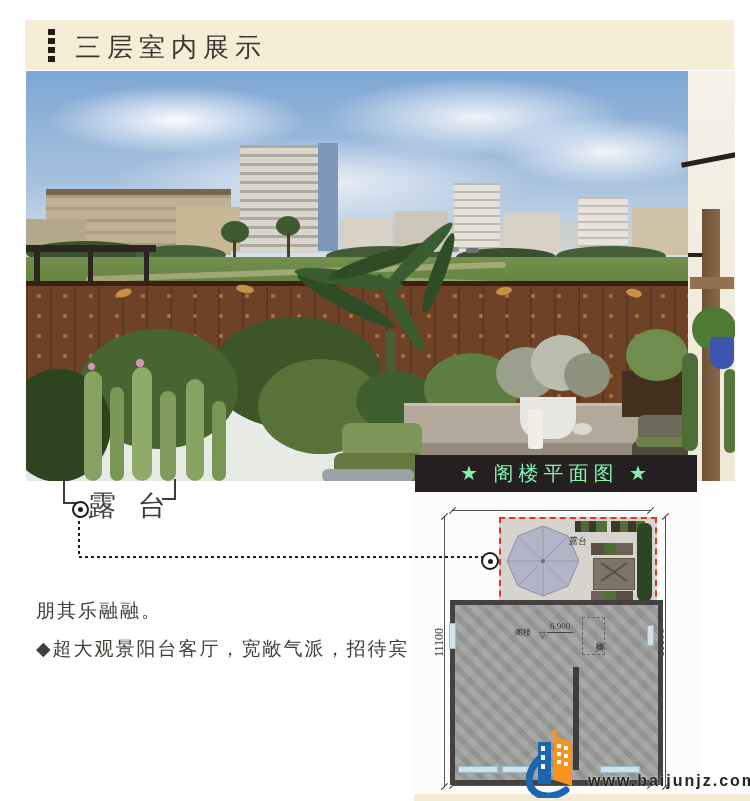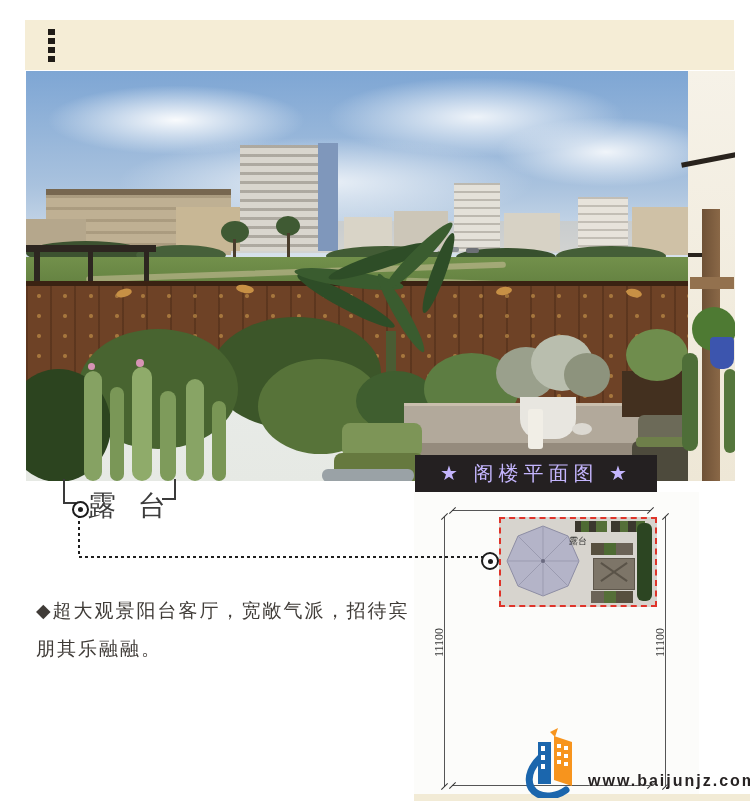--- a/index.html
+++ b/index.html
@@ -19,21 +19,21 @@
     background:repeating-linear-gradient(180deg,#1f1f1f 0 3px,transparent 3px 6px);}
   .doth{left:79px;top:556px;width:404px;height:2px;
     background:repeating-linear-gradient(90deg,#1f1f1f 0 3px,transparent 3px 6px);}
   .bullseye{border:2px solid #1c1c1c;border-radius:50%;background:#fff;}
   .bullseye i{position:absolute;left:50%;top:50%;width:5px;height:5px;margin:-2.5px 0 0 -2.5px;
     border-radius:50%;background:#1c1c1c;}
   
   .desc{left:36px;top:592px;width:430px;font-size:19px;letter-spacing:2px;
     color:#403c38;line-height:38px;}
   
-  .fp-titlebar{left:415px;top:455px;width:242px;height:37px;background:#242021;color:#c4b5fd;
+  .fp-titlebar{left:415px;top:455px;width:282px;height:37px;background:#242021;color:#86efac;
     font-size:20px;letter-spacing:5px;display:flex;align-items:center;justify-content:center;}
   .fp-panel{left:414px;top:492px;width:285px;height:309px;background:#fcfcfa;}
   .dim{font-family:"Liberation Serif","DejaVu Serif",serif;font-size:12px;color:#333;}
   .dline{background:#555;}
   .tick{width:9px;height:1px;background:#333;transform:rotate(-45deg);}
   .terrace-box{left:85px;top:25px;width:154px;height:86px;border:2px dashed #df342a;
     background:#d7d4ce;}
   .room{left:36px;top:108px;width:203px;height:175px;border:5px solid #454140;box-sizing:content-box;
     background:#a1a19f;
     background-image:repeating-linear-gradient(45deg,rgba(255,255,255,.07) 0 6px,rgba(0,0,0,.06) 6px 12px),
@@ -48,20 +48,21 @@
   .logo-brand{left:62px;top:2px;font-size:35px;font-weight:bold;letter-spacing:3px;color:#272323;
     text-shadow:0 0 2px rgba(255,255,255,.95),1px 1px 0 rgba(255,255,255,.8);}
   .logo-web{left:64px;top:46px;font-size:16px;font-weight:bold;letter-spacing:2px;color:#272323;
     text-shadow:0 0 2px rgba(255,255,255,.95);}
 </style>
 </head>
 <body>
 
 <div class="abs header-band">
   <span class="abs header-accent"></span>
+  <span class="abs header-title">三层室内展示</span>
 </div>
 
 <div class="abs photo">
   <i class="sh" style="left:0;top:0;width:709px;height:410px;background:linear-gradient(180deg,#7ea6d4 0%,#a9c2de 28%,#d9e3ec 46%,#eef1f1 58%,#e9ece9 70%,#e6e9e4 100%);"></i>
   <i class="sh" style="left:20px;top:14px;width:260px;height:70px;background:radial-gradient(ellipse at center,rgba(255,255,255,.95),rgba(255,255,255,0) 70%);"></i>
   <i class="sh" style="left:300px;top:6px;width:300px;height:80px;background:radial-gradient(ellipse at center,rgba(255,255,255,.85),rgba(255,255,255,0) 70%);"></i>
   <i class="sh" style="left:90px;top:66px;width:420px;height:90px;background:radial-gradient(ellipse at center,rgba(255,255,255,.75),rgba(255,255,255,0) 70%);"></i>
   <i class="sh" style="left:470px;top:46px;width:220px;height:70px;background:radial-gradient(ellipse at center,rgba(255,255,255,.85),rgba(255,255,255,0) 70%);"></i>
 
   <i class="sh" style="left:0;top:150px;width:709px;height:32px;background:#cfc9bb;opacity:.55;"></i>
@@ -157,22 +158,22 @@
   <i class="sh" style="left:684px;top:266px;width:24px;height:32px;background:#3c55ae;border-radius:4px 4px 10px 10px;"></i>
   <i class="sh" style="left:656px;top:282px;width:16px;height:98px;background:#4e6e38;border-radius:8px;"></i>
   <i class="sh" style="left:698px;top:298px;width:12px;height:84px;background:#55763c;border-radius:6px;"></i>
 </div>
 
 <span class="abs" style="left:63px;top:479px;width:11px;height:23px;border-left:2px solid #3a3a3a;border-bottom:2px solid #3a3a3a;"></span>
 <span class="abs" style="left:162px;top:479px;width:12px;height:19px;border-right:2px solid #3a3a3a;border-bottom:2px solid #3a3a3a;"></span>
 <span class="abs terr-label">露台</span>
 
 <div class="abs desc">
+  <div>朋其乐融融。</div>
   <div>◆超大观景阳台客厅，宽敞气派，招待宾</div>
-  <div>朋其乐融融。</div>
 </div>
 
 <div class="abs fp-titlebar">
   <span>★ 阁楼平面图 ★</span>
 </div>
 <div class="abs fp-panel">
 
   <span class="abs dline" style="left:38px;top:18px;width:199px;height:1px;"></span>
   <span class="abs tick" style="left:34px;top:18px;"></span>
   <span class="abs tick" style="left:232px;top:18px;"></span>
@@ -210,20 +211,32 @@
     <i class="sh" style="left:74px;top:2px;width:32px;height:11px;background:linear-gradient(90deg,#3b382e 0 20%,#4e6b33 20% 45%,#3b382e 45% 65%,#556f38 65% 100%);"></i>
     <i class="sh" style="left:110px;top:2px;width:34px;height:11px;background:linear-gradient(90deg,#3b382e 0 25%,#556f38 25% 50%,#3b382e 50% 75%,#4e6b33 75% 100%);"></i>
     <i class="sh" style="left:136px;top:4px;width:15px;height:78px;background:#2c4522;border-radius:6px;"></i>
     <i class="sh" style="left:90px;top:24px;width:42px;height:12px;background:linear-gradient(90deg,#57503f 0 30%,#4e6b33 30% 60%,#6b6357 60% 100%);"></i>
     <i class="sh" style="left:92px;top:39px;width:40px;height:30px;background:#7d7568;border:1px solid #5e574c;"></i>
     <i class="sh" style="left:97px;top:52px;width:32px;height:2px;background:#5a5348;transform:rotate(35deg);"></i>
     <i class="sh" style="left:97px;top:52px;width:32px;height:2px;background:#5a5348;transform:rotate(-35deg);"></i>
     <i class="sh" style="left:90px;top:72px;width:42px;height:12px;background:linear-gradient(90deg,#6b6357 0 30%,#556f38 30% 60%,#57503f 60% 100%);"></i>
   </div>
 
+  <div class="abs room">
+    <i class="sh" style="left:118px;top:62px;width:6px;height:103px;background:#403c39;"></i>
+    <span class="abs tinytxt" style="left:60px;top:22px;">阁楼</span>
+    <span class="abs tinytxt" style="left:84px;top:25px;font-size:9px;color:#3a3a3a;">▽</span>
+    <span class="abs dim" style="left:92px;top:16px;font-size:9px;border-bottom:1px solid #444;padding:0 3px 1px 3px;">6.900</span>
+    <span class="abs stairbox" style="left:127px;top:12px;width:21px;height:36px;">楼梯间</span>
+    <span class="abs win" style="left:-6px;top:18px;width:7px;height:26px;"></span>
+    <span class="abs win" style="left:192px;top:20px;width:7px;height:21px;"></span>
+    <span class="abs win" style="left:3px;top:161px;width:40px;height:7px;"></span>
+    <span class="abs win" style="left:47px;top:161px;width:31px;height:7px;"></span>
+    <span class="abs win" style="left:145px;top:161px;width:40px;height:7px;"></span>
+  </div>
 </div>
 <span class="abs beige-strip"></span>
 
 <span class="abs dotv"></span>
 <span class="abs doth"></span>
 <span class="abs bullseye" style="left:72px;top:501px;width:13px;height:13px;">
     <i></i>
   </span>
 <span class="abs bullseye" style="left:481px;top:552px;width:14px;height:14px;">
     <i></i>

